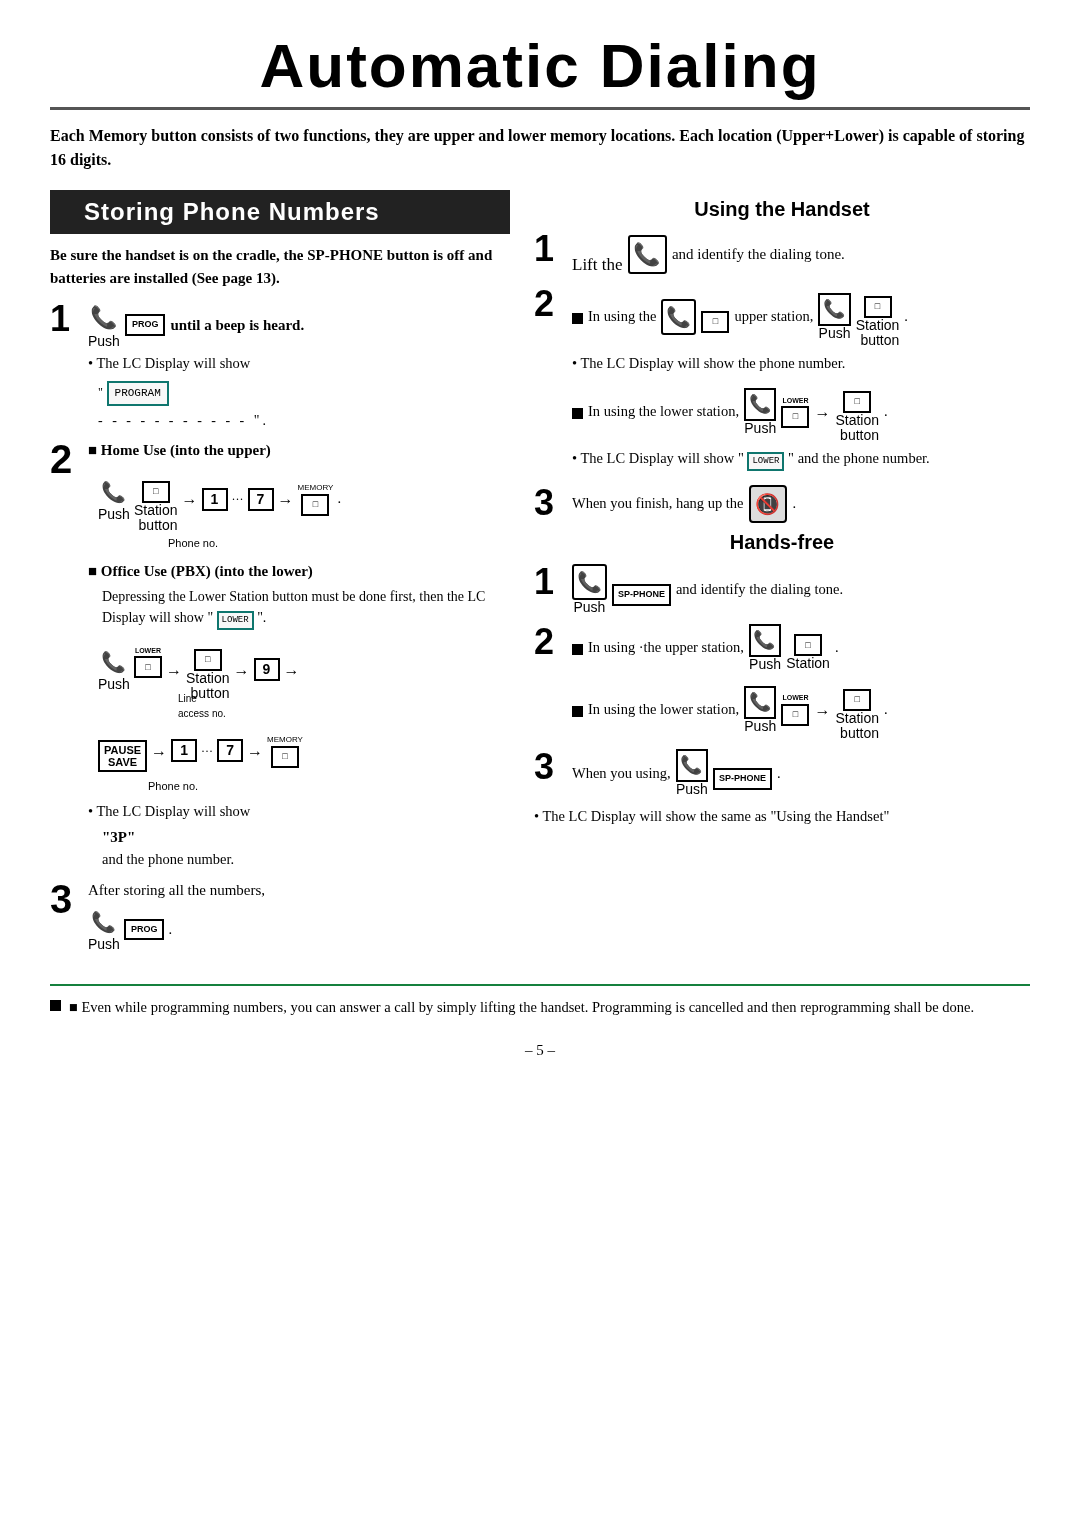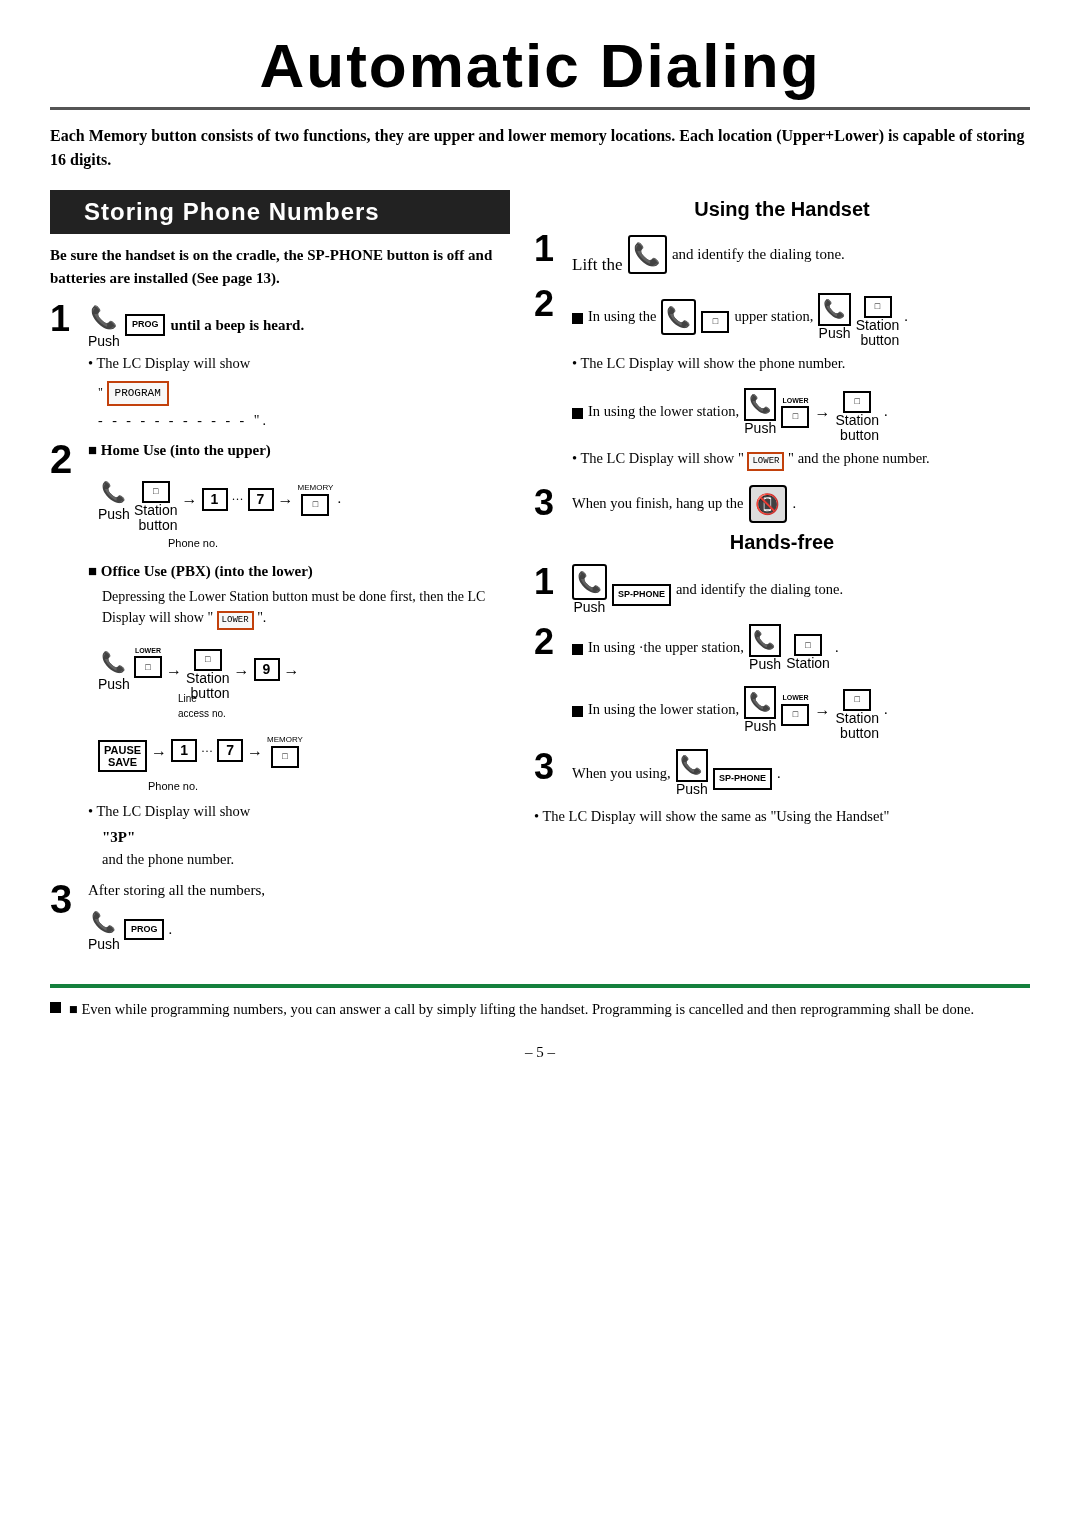--- a/index.html
+++ b/index.html
@@ -134,42 +134,42 @@
     }
     .sub-heading {
       font-size: 20px;
       font-weight: 900;
       text-align: center;
       margin: 8px 0 10px 0;
       font-family: Arial, sans-serif;
     }
     .bottom-note {
       margin-top: 18px;
-      border-top: 4px solid #15803d;
+      border-top: 2px solid #15803d;
       padding-top: 10px;
       font-size: 14.5px;
       line-height: 1.6;
     }
     .page-num {
       text-align: center;
       font-size: 15px;
       margin-top: 22px;
     }
     .prog-box {
       border: 2px solid #000;
       font-size: 9px;
       font-weight: bold;
       padding: 2px 5px;
       font-family: Arial, sans-serif;
       display: inline-block;
       min-width: 32px;
       text-align: center;
     }
     .display-row {
-      border: 2px solid #c2410c;
+      border: 2px solid #0f766e;
       font-size: 11px;
       font-family: 'Courier New', monospace;
       padding: 2px 6px;
       display: inline-block;
       margin: 2px 0;
       background: #f8f8f8;
     }
     .diag-row {
       display: flex;
       align-items: center;

